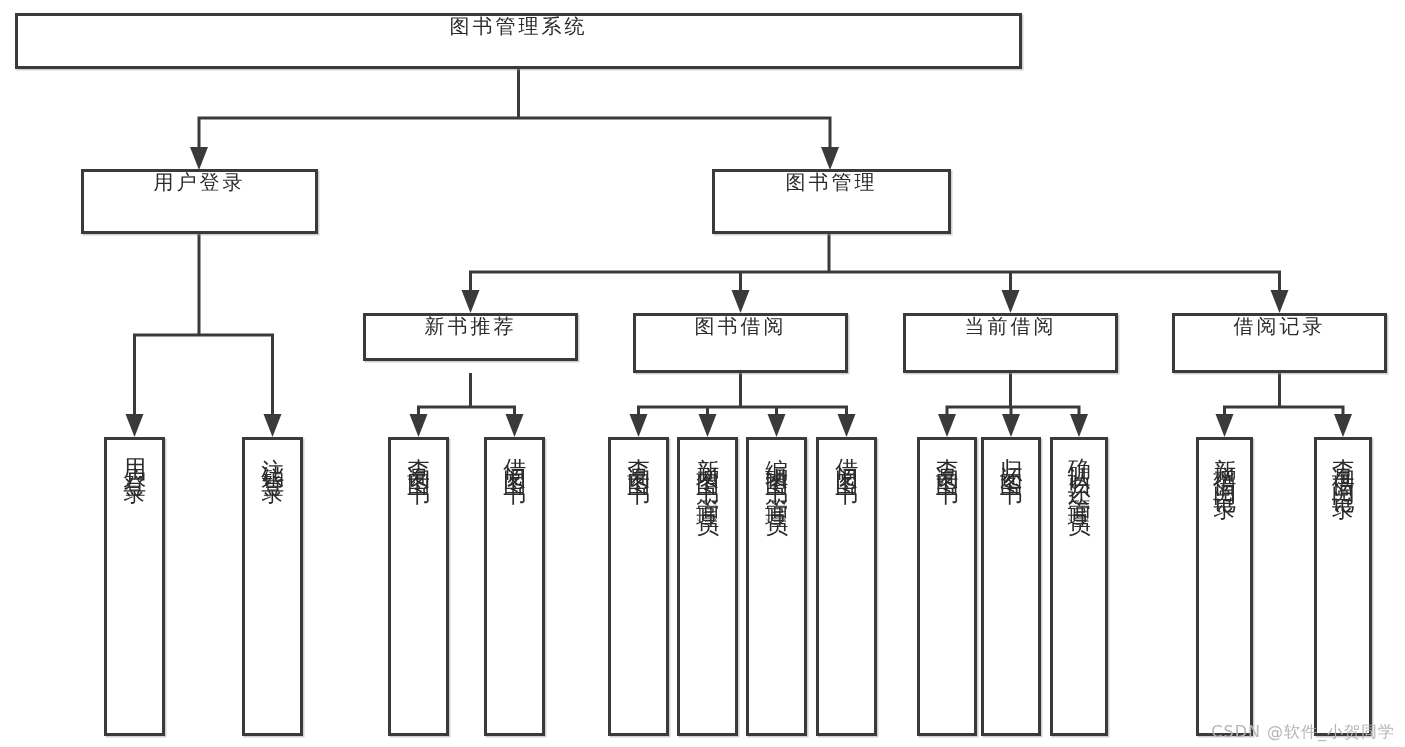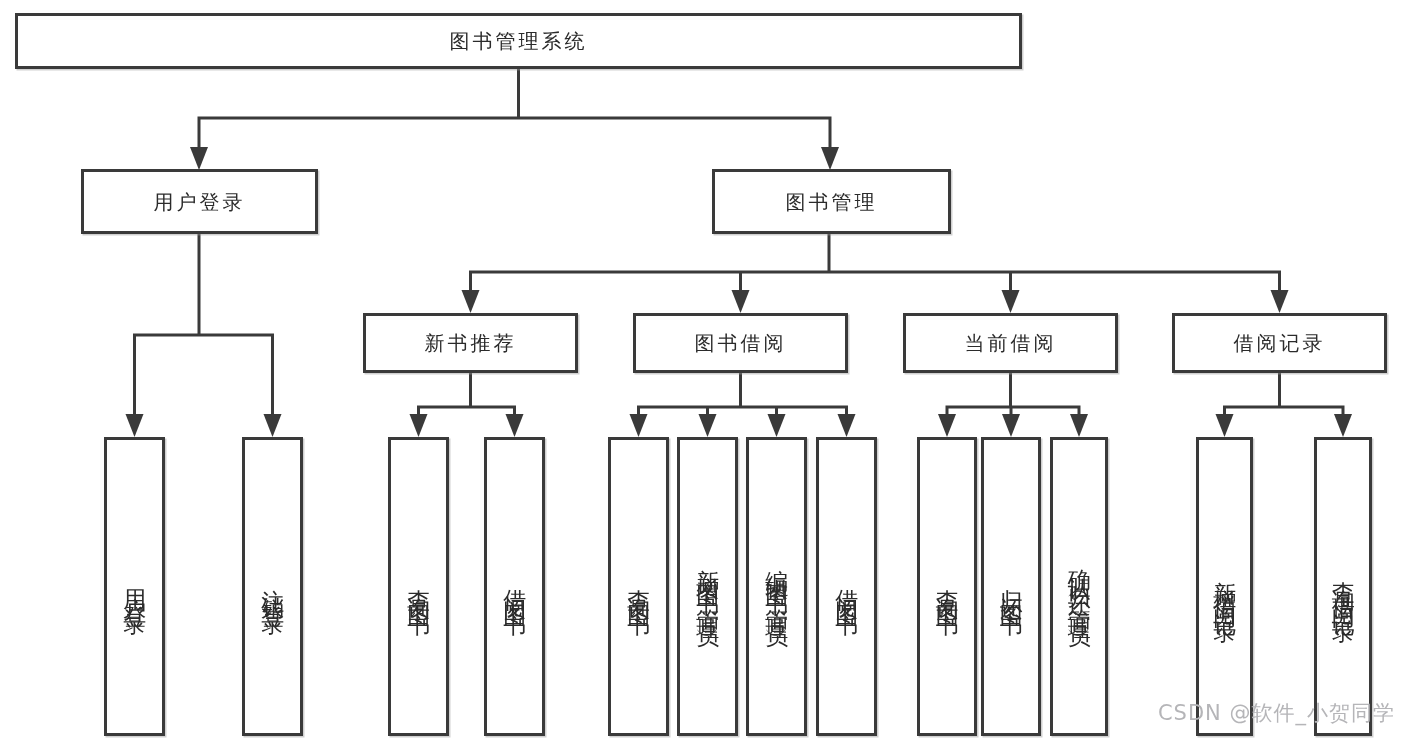--- a/index.html
+++ b/index.html
@@ -21,21 +21,21 @@
     top: 0;
     pointer-events: none;
   }
   .hbox, .vbox {
     position: absolute;
     box-sizing: border-box;
     background: #ffffff;
     border: 3px solid #3a3a3a;
     box-shadow: 1.5px 1.5px 0 rgba(150,150,150,0.45);
     display: flex;
-    align-items: center;
+    align-items: flex-start;
     justify-content: center;
     color: #2b2b2b;
   }
   .hbox span {
     font-size: 20px;
     letter-spacing: 3px;
     white-space: nowrap;
     line-height: 1;
   }
   .vbox {
@@ -45,22 +45,22 @@
   .vbox span {
     writing-mode: vertical-lr;
     text-orientation: mixed;
     font-size: 23px;
     letter-spacing: 8px;
     line-height: 1.1;
   }
   .watermark {
     position: absolute;
     right: 10px;
-    bottom: 20px;
-    font-size: 21px;
+    bottom: 4px;
+    font-size: 16px;
     color: #b5b5b8;
     letter-spacing: 1px;
     white-space: nowrap;
     z-index: 5;
   }
 </style>
 </head>
 <body>
 
 <div class="canvas">
@@ -102,21 +102,21 @@
     <span>图书管理系统</span>
   </div>
 
   <div class="hbox" style="left:81px;top:169px;width:237px;height:65px">
     <span>用户登录</span>
   </div>
   <div class="hbox" style="left:712px;top:169px;width:239px;height:65px">
     <span>图书管理</span>
   </div>
 
-  <div class="hbox" style="left:363px;top:313px;width:215px;height:60px">
+  <div class="hbox" style="left:363px;top:313px;width:215px;height:48px">
     <span>新书推荐</span>
   </div>
   <div class="hbox" style="left:633px;top:313px;width:215px;height:60px">
     <span>图书借阅</span>
   </div>
   <div class="hbox" style="left:903px;top:313px;width:215px;height:60px">
     <span>当前借阅</span>
   </div>
   <div class="hbox" style="left:1172px;top:313px;width:215px;height:60px">
     <span>借阅记录</span>

